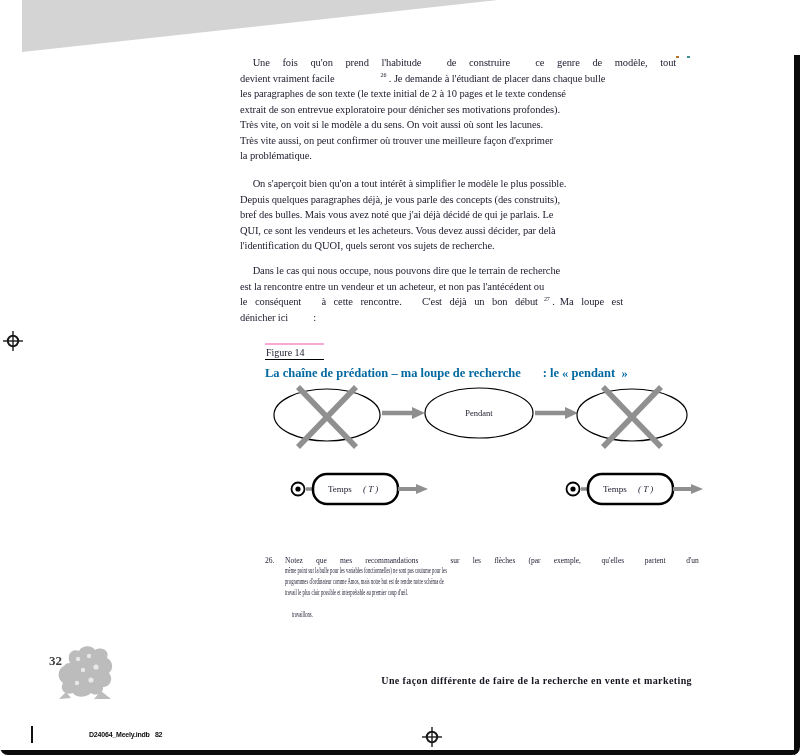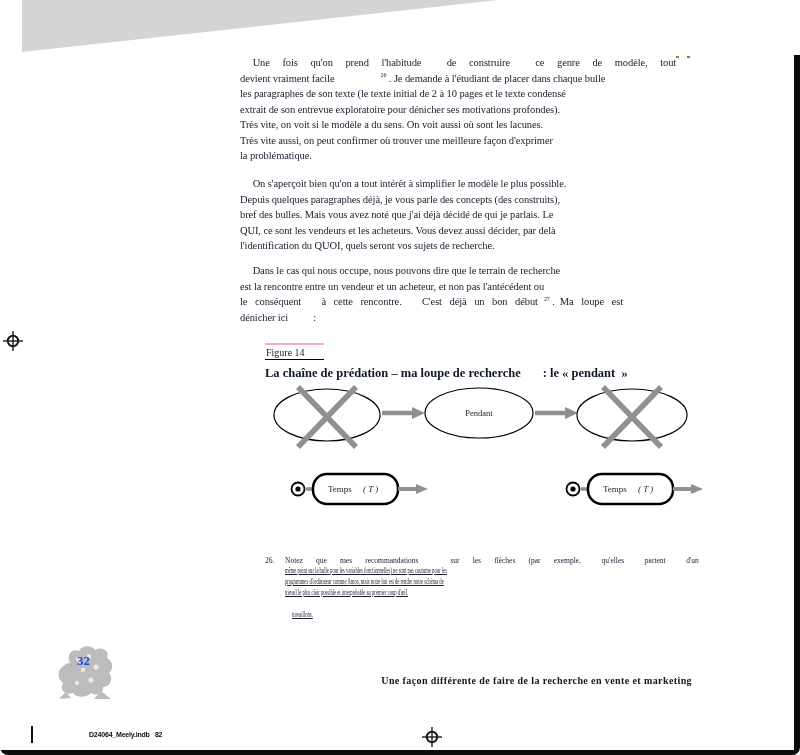--- a/index.html
+++ b/index.html
@@ -21,35 +21,35 @@
   .para{position:absolute;left:240px;width:472px;overflow:hidden;}
   .tline{white-space:pre;font-size:10.5px;line-height:15.5px;letter-spacing:-0.1px;}
   sup.fnref{font-size:6px;vertical-align:super;line-height:0;}
   sup.gap1{margin-left:46px;}
   sup.gap2{margin-left:6px;}
 
   
   .figure-label{position:absolute;left:265px;top:343px;width:58px;font-size:10px;
                 border-top:2px solid #f9a8d4;border-bottom:1px solid #000;padding:2px 0 1px 1px;}
   .figure-title{position:absolute;left:265px;top:366px;width:460px;font-size:12.5px;
-                font-weight:bold;white-space:pre;color:#0f172a;}
+                font-weight:bold;white-space:pre;color:#0369a1;}
 
   .diagram{position:absolute;left:255px;top:383px;}
 
   
   .fn{position:absolute;left:265px;width:460px;font-size:7.5px;color:#1d1d33;}
   .fn-row{display:flex;}
   .fn-num{width:20px;flex:0 0 20px;}
   .fn-wide{white-space:pre;overflow:hidden;flex:1;}
   .cond{white-space:pre;transform:scaleX(0.62);transform-origin:0 0;}
-  .fn-body{margin-left:20px;line-height:11px;text-decoration:underline;}
+  .fn-body{margin-left:20px;line-height:11px;}
 
   
   .frog{position:absolute;left:56px;top:643px;}
-  .page-number{position:absolute;left:77px;top:653px;font-size:13px;font-weight:bold;color:#1d4ed8;}
+  .page-number{position:absolute;left:49px;top:653px;font-size:13px;font-weight:bold;color:#404040;}
   .running-title{position:absolute;left:380px;top:675px;width:312px;text-align:right;
                  font-size:10px;font-weight:bold;letter-spacing:0.4px;color:#14141f;}
 
   .print-text{position:absolute;font-family:Liberation Sans, sans-serif;font-weight:bold;
               font-size:7px;letter-spacing:-0.2px;color:#0d0d0d;white-space:pre;padding-left:43px;}
   .regmark{position:absolute;}
 </style>
 </head>
 <body>
 

